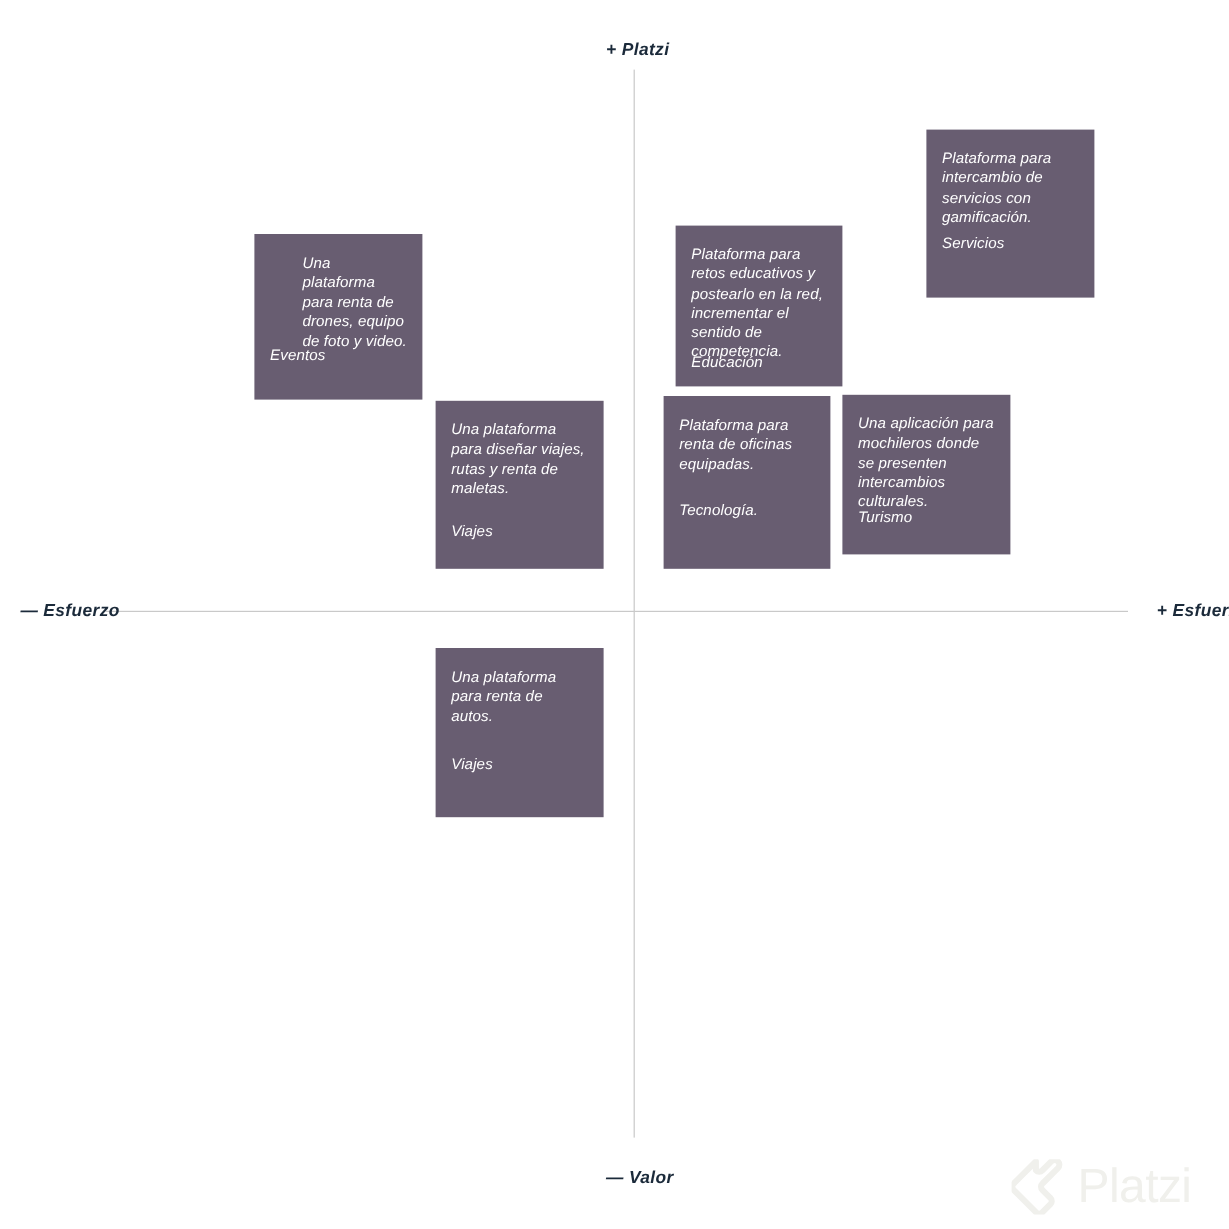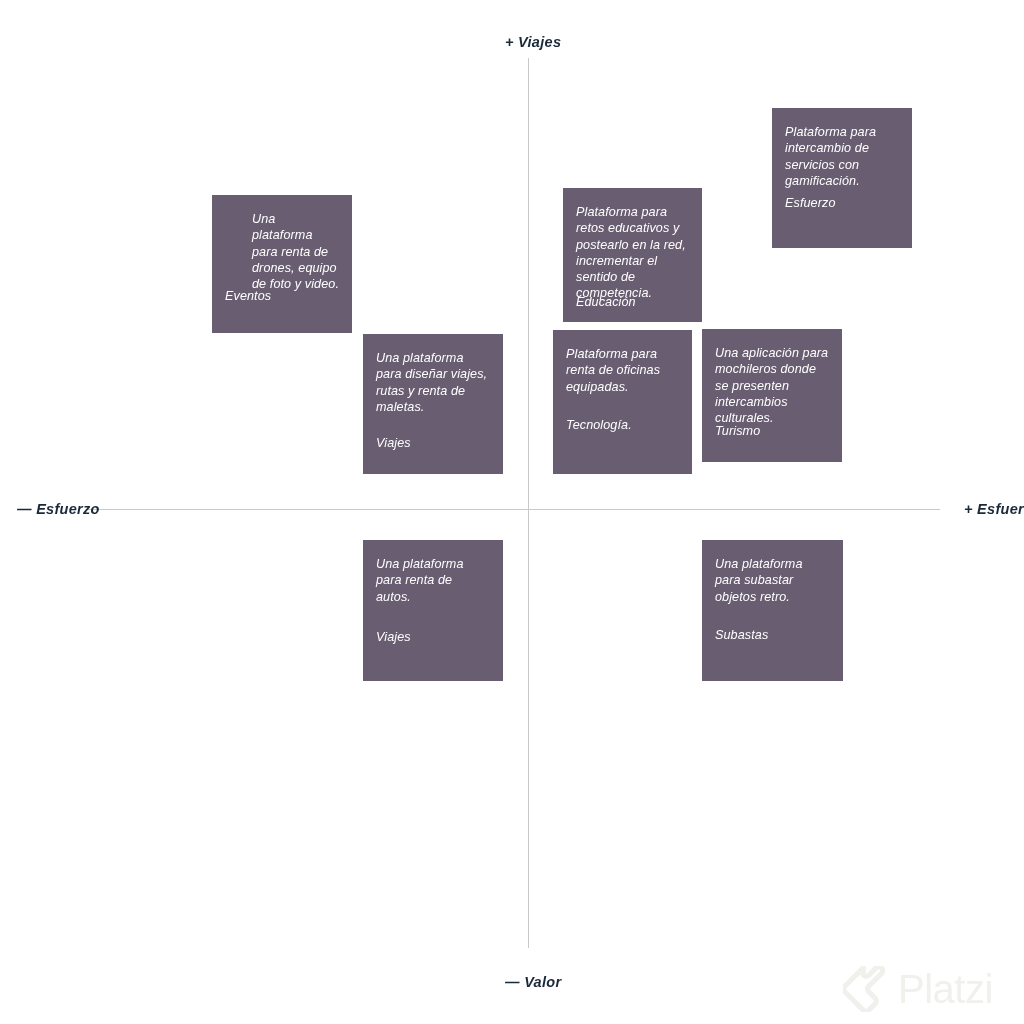--- a/index.html
+++ b/index.html
@@ -145,21 +145,21 @@
   }
 </style>
 </head>
 <body>
 
 <div id="canvas">
 
   <div id="axis-vertical" class="axis-line"></div>
   <div id="axis-horizontal" class="axis-line"></div>
 
-  <div id="label-valor-pos" class="axis-label">+ Viajes</div>
+  <div id="label-valor-pos" class="axis-label">+ Platzi</div>
   <div id="label-valor-neg" class="axis-label">— Valor</div>
   <div id="label-esfuerzo-neg" class="axis-label">— Esfuerzo</div>
   <div id="label-esfuerzo-pos" class="axis-label">+ Esfuerzo</div>
 
   <div id="card-drones" class="card">
     <span class="card-desc">Una plataforma para renta de drones, equipo de foto y video.</span>
     <span class="card-tag">Eventos</span>
   </div>
 
   <div id="card-viajes-maletas" class="card">
@@ -167,42 +167,38 @@
     <span class="card-tag">Viajes</span>
   </div>
 
   <div id="card-educacion" class="card">
     <span class="card-desc">Plataforma para retos educativos y postearlo en la red,  incrementar el sentido de competencia.</span>
     <span class="card-tag">Educación</span>
   </div>
 
   <div id="card-servicios" class="card">
     <span class="card-desc">Plataforma para intercambio de servicios con gamificación.</span>
-    <span class="card-tag">Esfuerzo</span>
+    <span class="card-tag">Servicios</span>
   </div>
 
   <div id="card-tecnologia" class="card">
     <span class="card-desc">Plataforma para renta de oficinas equipadas.</span>
     <span class="card-tag">Tecnología.</span>
   </div>
 
   <div id="card-turismo" class="card">
     <span class="card-desc">Una aplicación para mochileros donde se presenten intercambios culturales.</span>
     <span class="card-tag">Turismo</span>
   </div>
 
   <div id="card-autos" class="card">
     <span class="card-desc">Una plataforma para renta de autos.</span>
     <span class="card-tag">Viajes</span>
   </div>
 
-  <div id="card-subastas" class="card">
-    <span class="card-desc">Una plataforma para subastar objetos retro.</span>
-    <span class="card-tag">Subastas</span>
-  </div>
 
   <div id="platzi-watermark">
     <svg id="platzi-mark" viewBox="0 0 100 100" aria-hidden="true">
       <path d="M44 4 L4 44 a8 8 0 0 0 0 12 L44 96 a8 8 0 0 0 12 0 L70 82 a8 8 0 0 0 0 -12 L56 56 a8 8 0 0 1 0 -12 L84 16 a8 8 0 0 0 -12 -12 L56 20 a8 8 0 0 1 -12 0 Z" fill="none" stroke="#f0f0ec" stroke-width="11" stroke-linejoin="round"></path>
     </svg>
     <span id="platzi-wordmark">Platzi</span>
   </div>
 
 </div>
 

